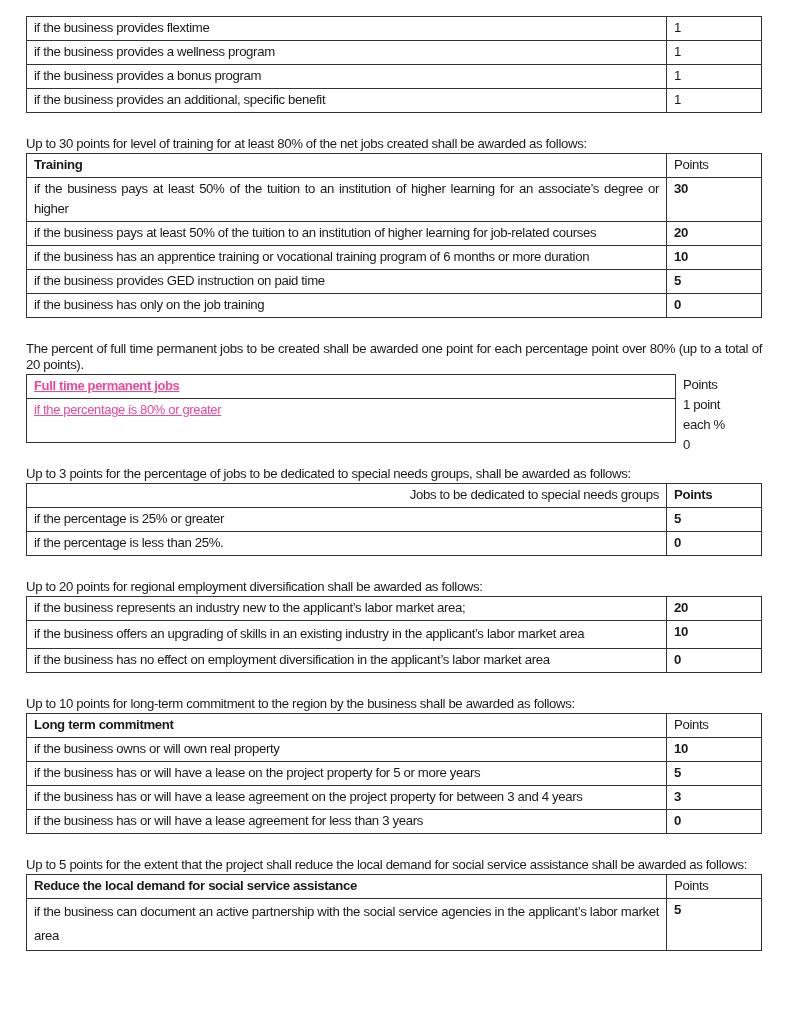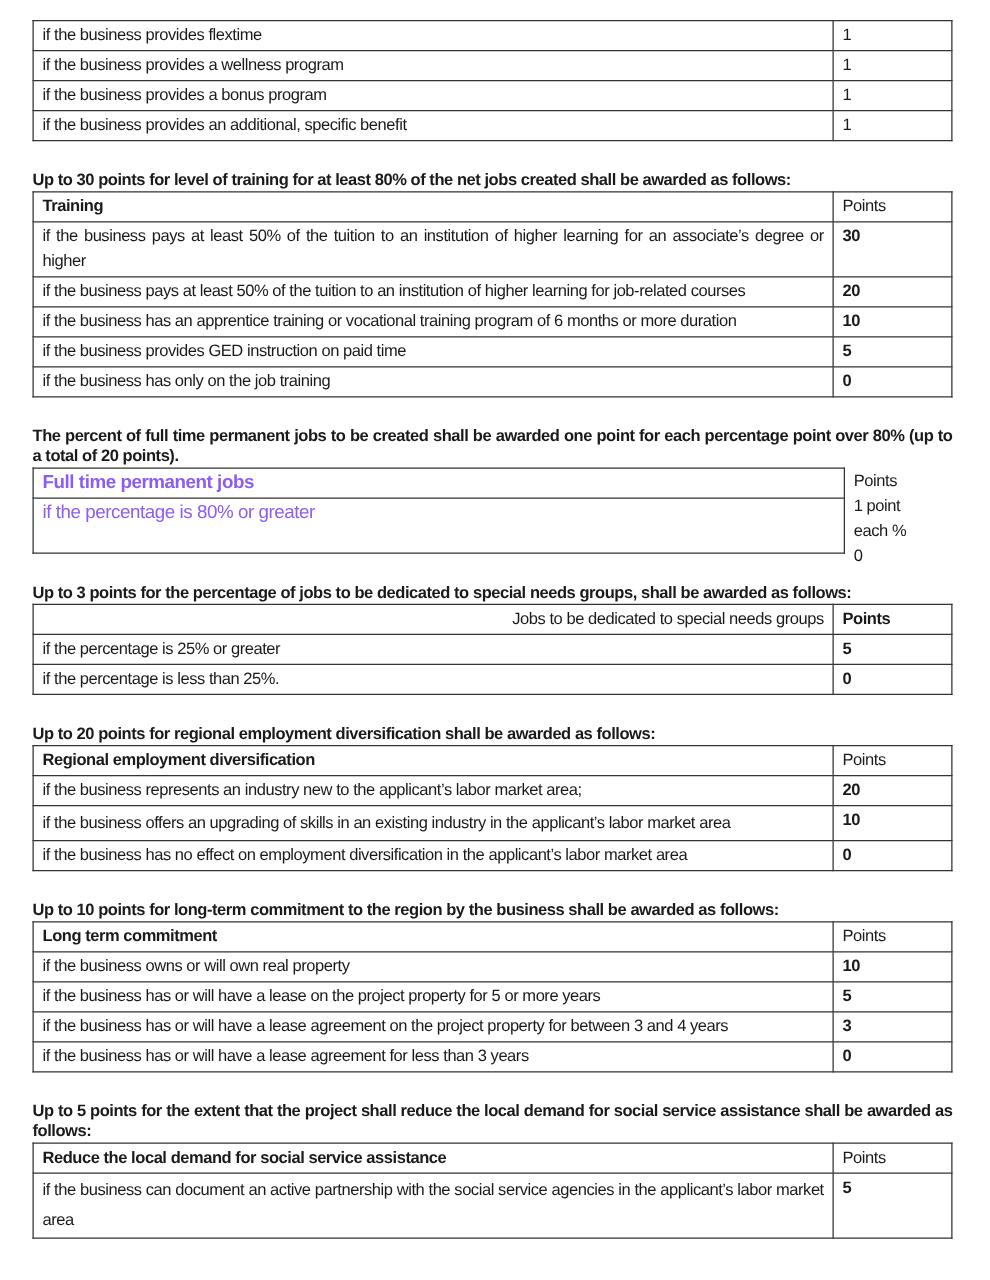--- a/index.html
+++ b/index.html
@@ -4,41 +4,41 @@
 <style>
   html, body { margin: 0; padding: 0; background: #ffffff; }
   body {
     width: 792px; height: 1024px; overflow: hidden; position: relative;
     font-family: "Liberation Sans", sans-serif; color: #111;
     font-size: 13px;
   }
   .page { position: absolute; left: 26px; top: 16px; width: 744px; }
   .intro {
     font-size: 13.2px; line-height: 16px; margin: 0 8px 1px 0;
-    letter-spacing: -0.35px; text-align: justify; color: #1a1a1a; font-weight: bold;
+    letter-spacing: -0.35px; text-align: justify; color: #1a1a1a;
   }
   table.grid {
     width: 736px; border-collapse: collapse; table-layout: fixed;
     border: 1.6px solid #222;
   }
   table.grid td {
     border: 1.2px solid #333; padding: 1px 7px 2px 7px; vertical-align: top;
     font-size: 13.2px; line-height: 20px; letter-spacing: -0.35px; color: #1a1a1a;
   }
   td.pts { width: 80px; padding-left: 8px; font-weight: bold; }
   td.desc { text-align: justify; }
   tr.head td { font-weight: bold; }
   tr.head td.h-plain { font-weight: normal; text-align: right; }
   .gap-l { height: 23px; }
 
   
   .ft-wrap { position: relative; width: 744px; }
   table.ft { width: 650px; border-collapse: collapse; table-layout: fixed; border: 1.6px solid #222; }
   table.ft td { border: 1.2px solid #333; padding: 1px 7px 2px 7px; vertical-align: top;
-    font-size: 15px; line-height: 20px; letter-spacing: -0.35px; color: #8b5cf6; }
+    font-size: 13px; line-height: 20px; letter-spacing: -0.35px; color: #ec4899; text-decoration: underline; }
   table.ft tr.head td { font-weight: bold; }
   .ft-points { position: absolute; left: 657px; top: 0; width: 90px; }
   .ft-points div { font-size: 13.2px; line-height: 20px; letter-spacing: -0.35px; font-weight: normal; color: #1a1a1a; }
   .ft-points .sp { height: 1px; }
 </style>
 </head>
 <body>
 
 <div class="page">
 
@@ -136,24 +136,20 @@
       <td class="pts">0</td>
     </tr>
   </tbody>
     </table>
 
   <div class="gap-l"></div>
 
   <p class="intro">Up to 20 points for regional employment diversification shall be awarded as follows:</p>
   <table class="grid">
     <tbody>
-        <tr class="head">
-      <td>Regional employment diversification</td>
-      <td class="pts" style="font-weight:normal">Points</td>
-    </tr>
     <tr>
       <td class="desc">if the business represents an industry new to the applicant’s labor market area;</td>
       <td class="pts">20</td>
     </tr>
     <tr>
       <td class="desc" style="line-height:24px">if the business offers an upgrading of skills in an existing industry in the applicant’s labor market area</td>
       <td class="pts">10</td>
     </tr>
     <tr>
       <td class="desc">if the business has no effect on employment diversification in the applicant’s labor market area</td>

